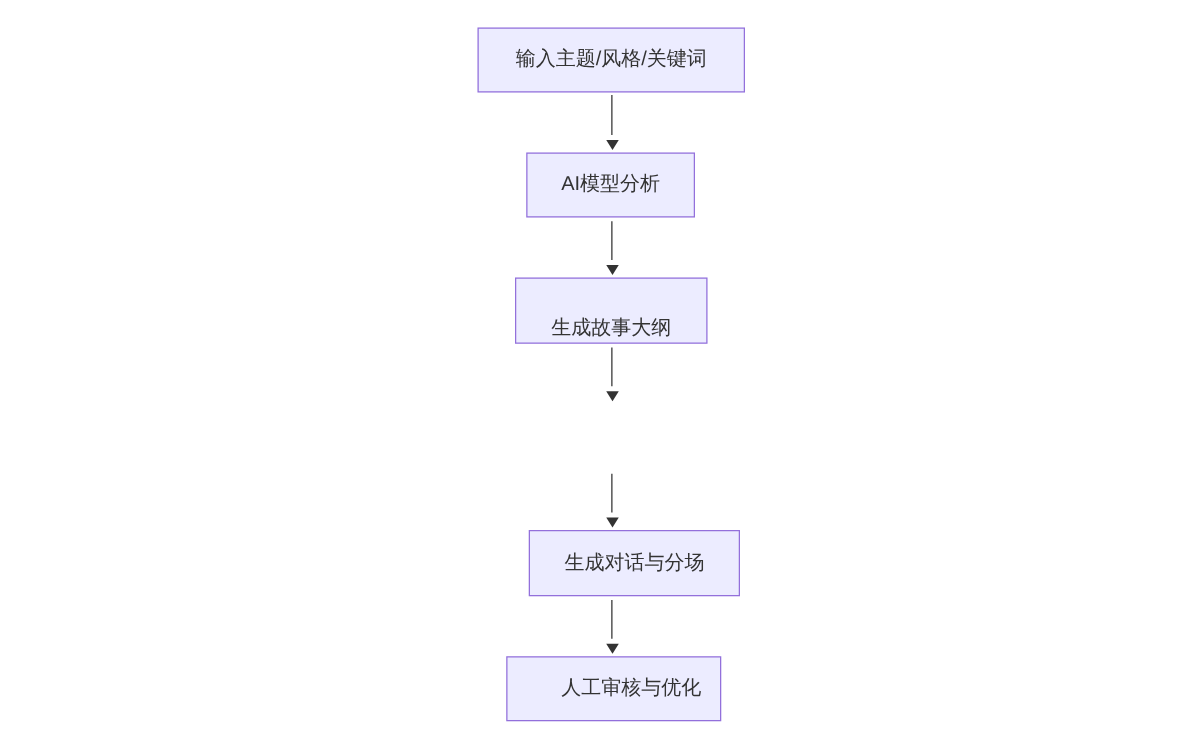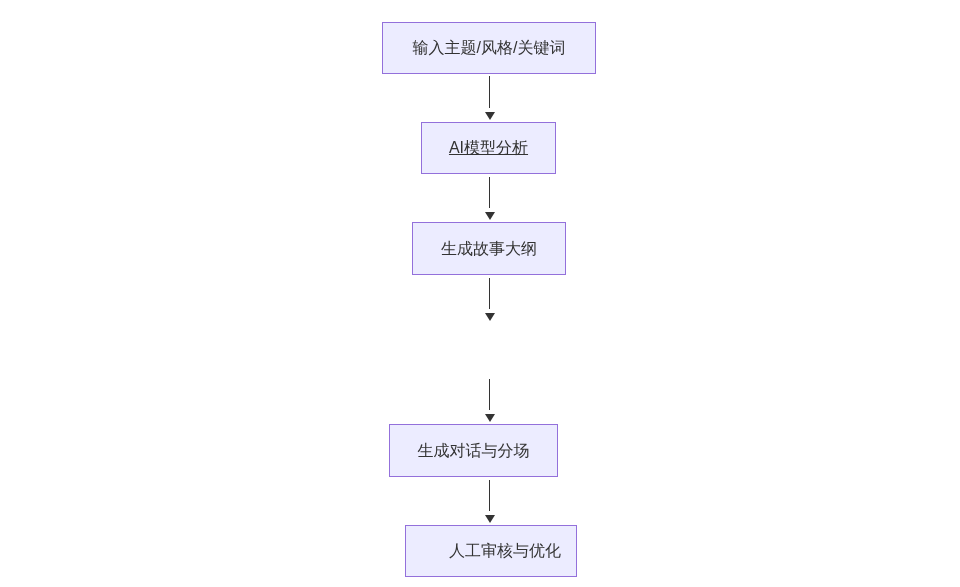--- a/index.html
+++ b/index.html
@@ -28,24 +28,24 @@
     justify-content: center;
     background: var(--node-fill);
     border: 1px solid var(--node-border);
     color: var(--text);
     font-size: 16px;
     line-height: 1.2;
     text-align: center;
     white-space: nowrap;
   }
   .node-1 { left: 374px; top: 14px;  width: 214px; height: 52px; }
-  .node-2 { left: 413px; top: 114px; width: 135px; height: 52px; text-decoration: underline; }
-  .node-3 { left: 404px; top: 214px; width: 154px; height: 53px; }
+  .node-2 { left: 413px; top: 114px; width: 135px; height: 52px; }
+  .node-3 { left: 404px; top: 214px; width: 154px; height: 53px; align-items: flex-end; }
   .node-4 { left: 405px; top: 315px; width: 152px; height: 53px; }
-  .node-5 { left: 381px; top: 416px; width: 169px; height: 53px; }
+  .node-5 { left: 415px; top: 416px; width: 169px; height: 53px; }
   .node-6 { left: 397px; top: 517px; width: 172px; height: 52px; padding-left: 28px; }
   .arrow {
     position: absolute;
     left: 476px;
     width: 11px;
     display: flex;
     flex-direction: column;
     align-items: center;
   }
   .arrow-1 { top: 66px;  height: 48px; }

